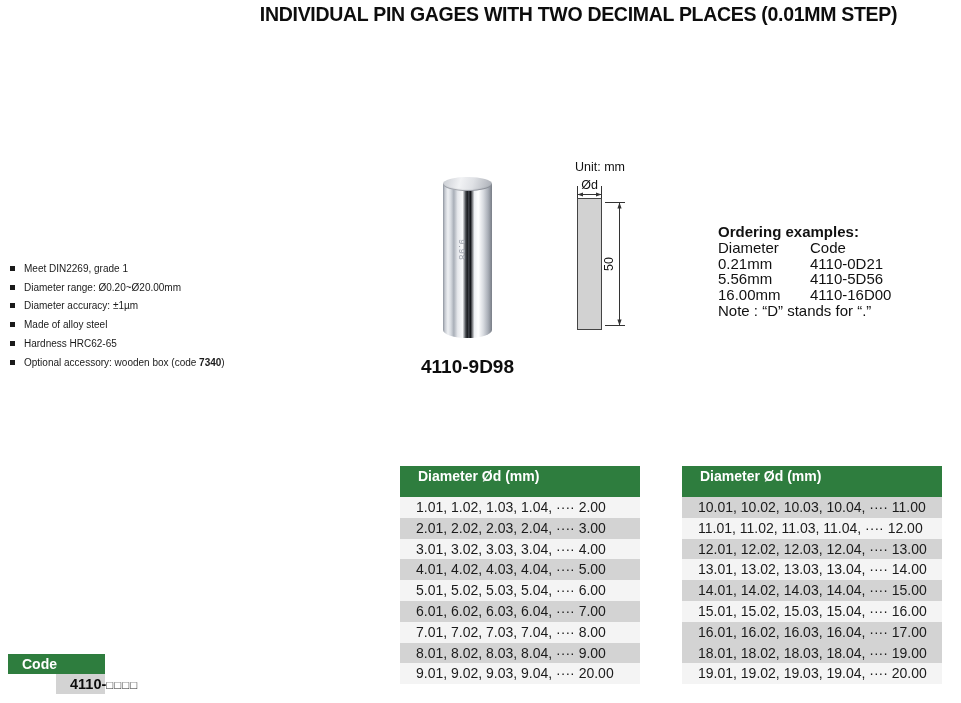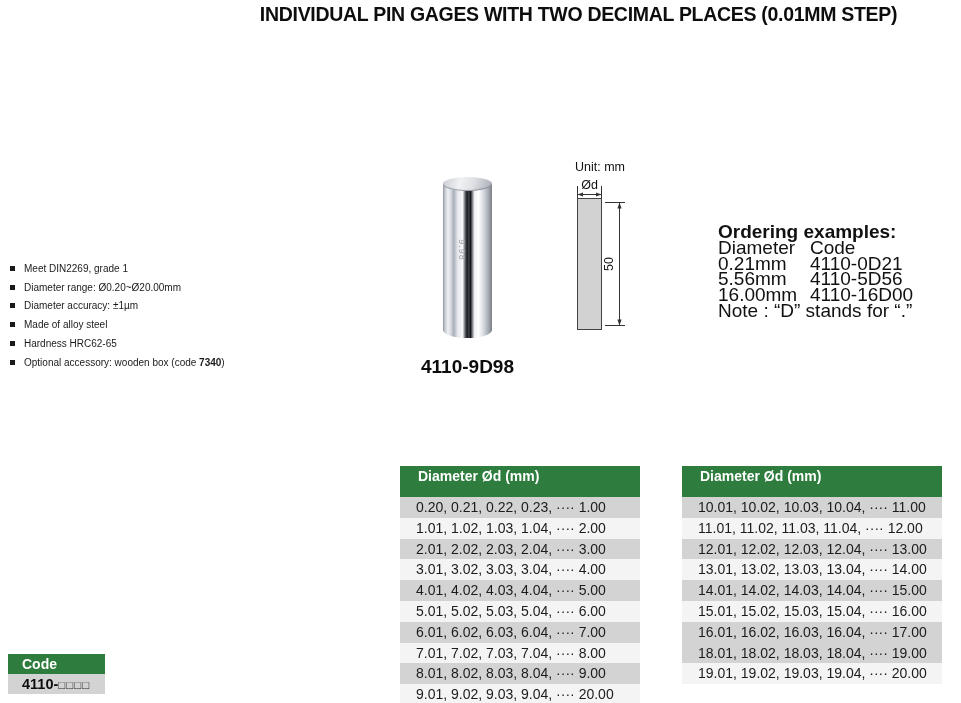--- a/index.html
+++ b/index.html
@@ -43,21 +43,21 @@
   .pin-caption {
     position:absolute; left:402px; top:356px; width:131px; text-align:center;
     font-size:19px; font-weight:bold; color:#0d0d0d;
   }
 
   
   .drawing { position:absolute; left:555px; top:158px; }
   .d-txt { font-family:"Liberation Sans", sans-serif; font-size:12.5px; fill:#111; }
 
   
-  .ordering { position:absolute; left:718px; top:224px; font-size:19px; line-height:15.8px; color:#111; white-space:nowrap; }
+  .ordering { position:absolute; left:718px; top:224px; font-size:15px; line-height:15.8px; color:#111; white-space:nowrap; }
   .ord-heading { font-weight:bold; }
   .ord-row { display:flex; }
   .ord-col1 { width:92px; }
 
   
   .dtable { position:absolute; top:466px; }
   .dtable-left  { left:400px; width:240px; }
   .dtable-right { left:682px; width:260px; }
   .dt-header {
     height:31px; line-height:21px; background:var(--green, #2e7d3e);
@@ -71,21 +71,21 @@
   .dt-row.even { background:var(--row_light, #f4f4f4); }
 
   
   .code-box { position:absolute; left:8px; top:654px; width:97px; }
   .code-header {
     height:20px; line-height:20px; background:var(--green, #2e7d3e);
     color:#fff; font-weight:bold; font-size:14px; padding-left:14px;
   }
   .code-value {
     height:20px; line-height:20px; background:var(--row_gray, #d3d3d3);
-    font-size:14.5px; font-weight:bold; color:#0d0d0d; padding-left:14px; white-space:nowrap;
+    font-size:14.5px; font-weight:bold; color:#0d0d0d; padding-left:14px; white-space:nowrap;margin-left:48px;
   }
   .code-squares { font-size:11.5px; font-weight:normal; letter-spacing:1px; color:#222; }
 </style>
 </head>
 <body>
 
 <div class="page">
 
   <div class="title">INDIVIDUAL PIN GAGES WITH TWO DECIMAL PLACES (0.01MM STEP)</div>
 
@@ -160,21 +160,20 @@
     </div>
     <div class="ord-row">
       <span class="ord-col1">16.00mm</span>
       <span>4110-16D00</span>
     </div>
     <div>Note : “D” stands for “.”</div>
   </div>
 
   <div class="dtable dtable-left">
     <div class="dt-header">Diameter Ød (mm)</div>
-    <div class="dt-row odd">0.20, 0.21, 0.22, 0.23, ···· 1.00</div>
     <div class="dt-row even">1.01, 1.02, 1.03, 1.04, ···· 2.00</div>
     <div class="dt-row odd">2.01, 2.02, 2.03, 2.04, ···· 3.00</div>
     <div class="dt-row even">3.01, 3.02, 3.03, 3.04, ···· 4.00</div>
     <div class="dt-row odd">4.01, 4.02, 4.03, 4.04, ···· 5.00</div>
     <div class="dt-row even">5.01, 5.02, 5.03, 5.04, ···· 6.00</div>
     <div class="dt-row odd">6.01, 6.02, 6.03, 6.04, ···· 7.00</div>
     <div class="dt-row even">7.01, 7.02, 7.03, 7.04, ···· 8.00</div>
     <div class="dt-row odd">8.01, 8.02, 8.03, 8.04, ···· 9.00</div>
     <div class="dt-row even">9.01, 9.02, 9.03, 9.04, ···· 20.00</div>
   </div>

